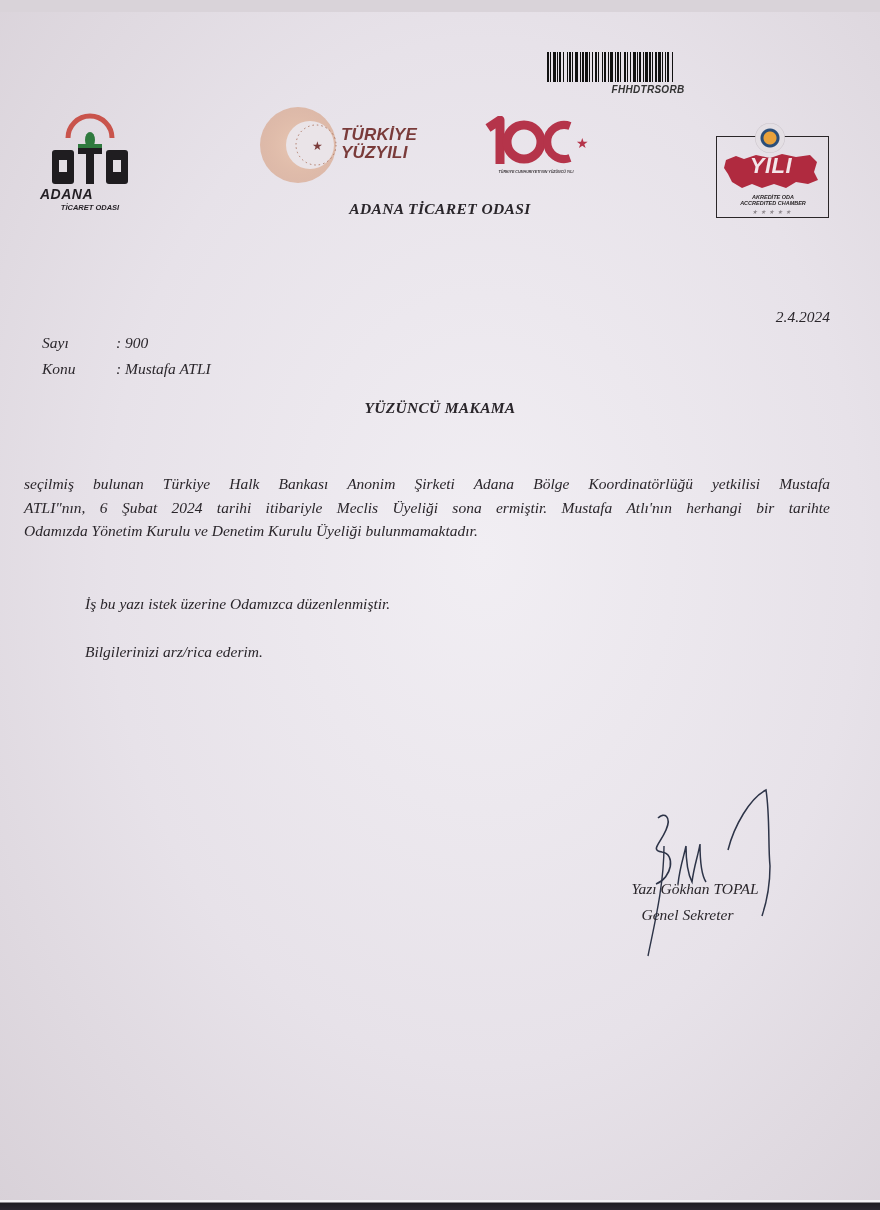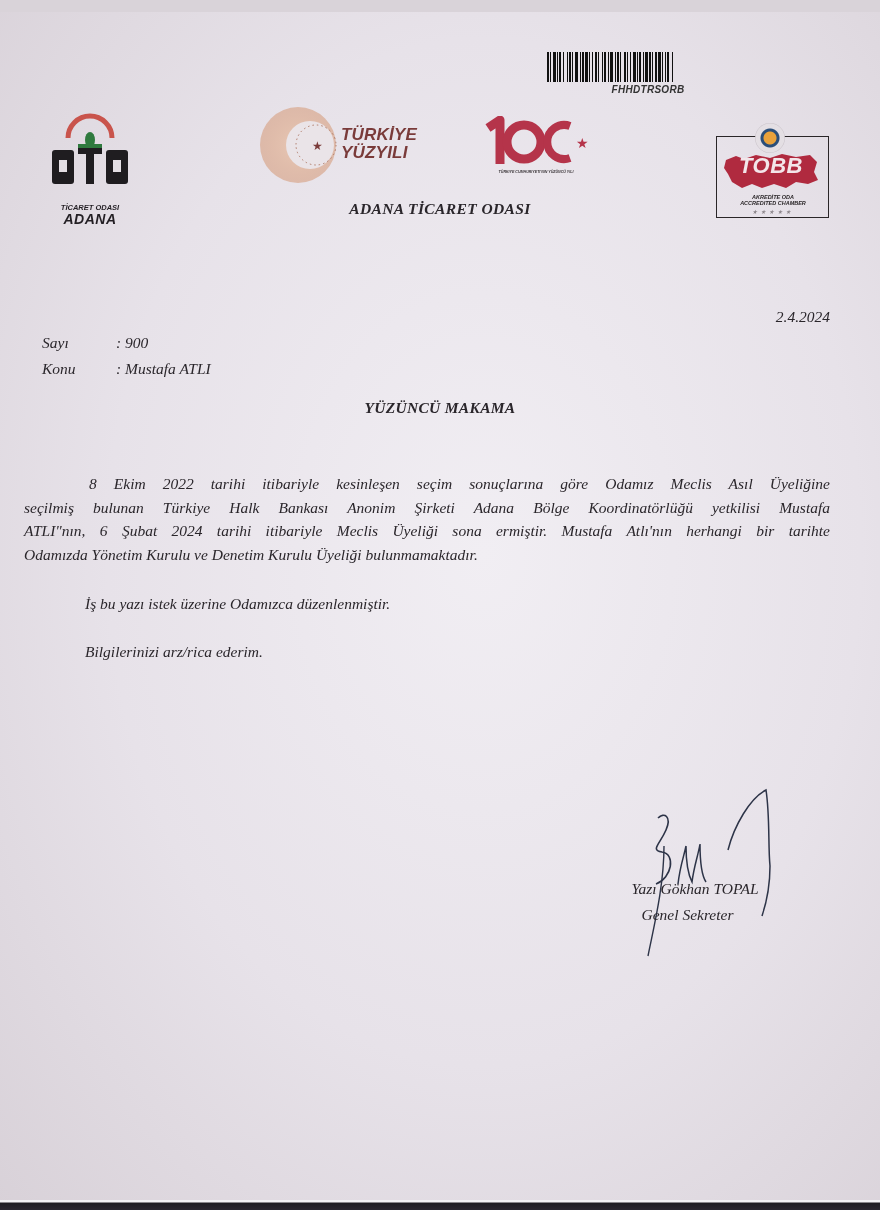--- a/index.html
+++ b/index.html
@@ -21,22 +21,22 @@
     }
     
     .barcode { position: absolute; left: 547px; top: 40px; width: 202px; height: 30px; display: flex; align-items: stretch; }
     .barcode span { display: block; height: 100%; }
     .barcode-text {
       position: absolute; left: 547px; top: 72px; width: 202px; text-align: center;
       font-family: "Liberation Sans", sans-serif; font-size: 10px; font-weight: bold; color: #333; letter-spacing: 0.3px;
     }
     
     .ato-logo { position: absolute; left: 48px; top: 98px; width: 84px; height: 106px; }
-    .ato-name { position: absolute; left: 40px; top: 174px; width: 100px; text-align: center;
-      font-family: "Liberation Sans", sans-serif; font-weight: bold; font-size: 14px; color: #231f24; letter-spacing: 0.5px; margin-top: 25px; }
+    .ato-name { position: absolute; left: 40px; top: 174px; width: 100px; text-align: left;
+      font-family: "Liberation Sans", sans-serif; font-weight: bold; font-size: 14px; color: #231f24; letter-spacing: 0.5px; }
     .ato-sub { position: absolute; left: 40px; top: 191px; width: 100px; text-align: center;
       font-family: "Liberation Sans", sans-serif; font-weight: bold; font-size: 7.5px; color: #231f24; }
     
     .ty-emblem { position: absolute; left: 260px; top: 92px; width: 82px; height: 82px; }
     .ty-text { position: absolute; left: 341px; top: 114px; font-family: "Liberation Sans", sans-serif; font-weight: bold;
       font-size: 17px; line-height: 18px; color: #7a3b3a; letter-spacing: 0.2px; }
     
     .yil-logo { position: absolute; left: 484px; top: 104px; width: 110px; height: 52px; }
     .yil-caption { position: absolute; left: 484px; top: 158px; width: 104px; text-align: center;
       font-family: "Liberation Sans", sans-serif; font-size: 3.6px; font-weight: bold; color: #3a3538; }
@@ -195,39 +195,38 @@
     <path d="M86 10 A17 17 0 1 0 86 42" fill="none" stroke="#b5344a" stroke-width="8"></path>
     <text x="92" y="32" font-size="14" fill="#b5344a" font-family="DejaVu Sans, sans-serif">★</text>
   </svg>
   <div class="yil-caption">TÜRKİYE CUMHURİYETİ'NİN YÜZÜNCÜ YILI</div>
 
   <div class="tobb-box"></div>
   <div class="tobb-seal"></div>
   <svg class="tobb-map" viewBox="0 0 98 44">
     <path d="M4 10 L14 6 L22 9 L34 5 L48 8 L60 4 L74 7 L88 5 L95 12 L92 22 L96 30 L86 34 L74 32 L64 38 L52 34 L40 38 L30 34 L20 38 L10 32 L6 24 L2 18 Z" fill="#b02a3f"></path>
   </svg>
-  <div class="tobb-label">TOBB</div>
+  <div class="tobb-label">YILI</div>
   <div class="tobb-line1">AKREDİTE ODA</div>
   <div class="tobb-line2">ACCREDITED CHAMBER</div>
   <div class="tobb-stars">★★★★★</div>
 
   <div class="org-name">ADANA TİCARET ODASI</div>
 
   <div class="meta meta-sayi">
     <span class="lbl">Sayı</span><span>: 900</span>
   </div>
   <div class="meta meta-konu">
     <span class="lbl">Konu</span><span>: Mustafa ATLI</span>
   </div>
   <div class="date">2.4.2024</div>
 
   <div class="subject">YÜZÜNCÜ MAKAMA</div>
 
   <div class="para1">
-    <span class="line" style="padding-left:4px; width:741px;">8 Ekim 2022 tarihi itibariyle kesinleşen seçim sonuçlarına göre Odamız Meclis Asıl Üyeliğine</span>
     <span class="line" style="margin-left:-61px; width:806px;">seçilmiş bulunan Türkiye Halk Bankası Anonim Şirketi Adana Bölge Koordinatörlüğü yetkilisi Mustafa</span>
     <span class="line" style="margin-left:-61px; width:806px;">ATLI"nın, 6 Şubat 2024 tarihi itibariyle Meclis Üyeliği sona ermiştir. Mustafa Atlı'nın herhangi bir tarihte</span>
     <span class="line last" style="margin-left:-61px; width:806px;">Odamızda Yönetim Kurulu ve Denetim Kurulu Üyeliği bulunmamaktadır.</span>
   </div>
   <div class="body-text p2">İş bu yazı istek üzerine Odamızca düzenlenmiştir.</div>
   <div class="body-text p3">Bilgilerinizi arz/rica ederim.</div>
 
   <svg class="signature" viewBox="0 0 170 175">
     <path d="M38 32 C44 26, 52 30, 46 44 C40 58, 30 64, 42 66 C56 68, 52 92, 36 98" fill="none" stroke="#2d3448" stroke-width="1.6"></path>
     <path d="M44 60 C44 100, 34 140, 28 170" fill="none" stroke="#2d3448" stroke-width="1.4"></path>

